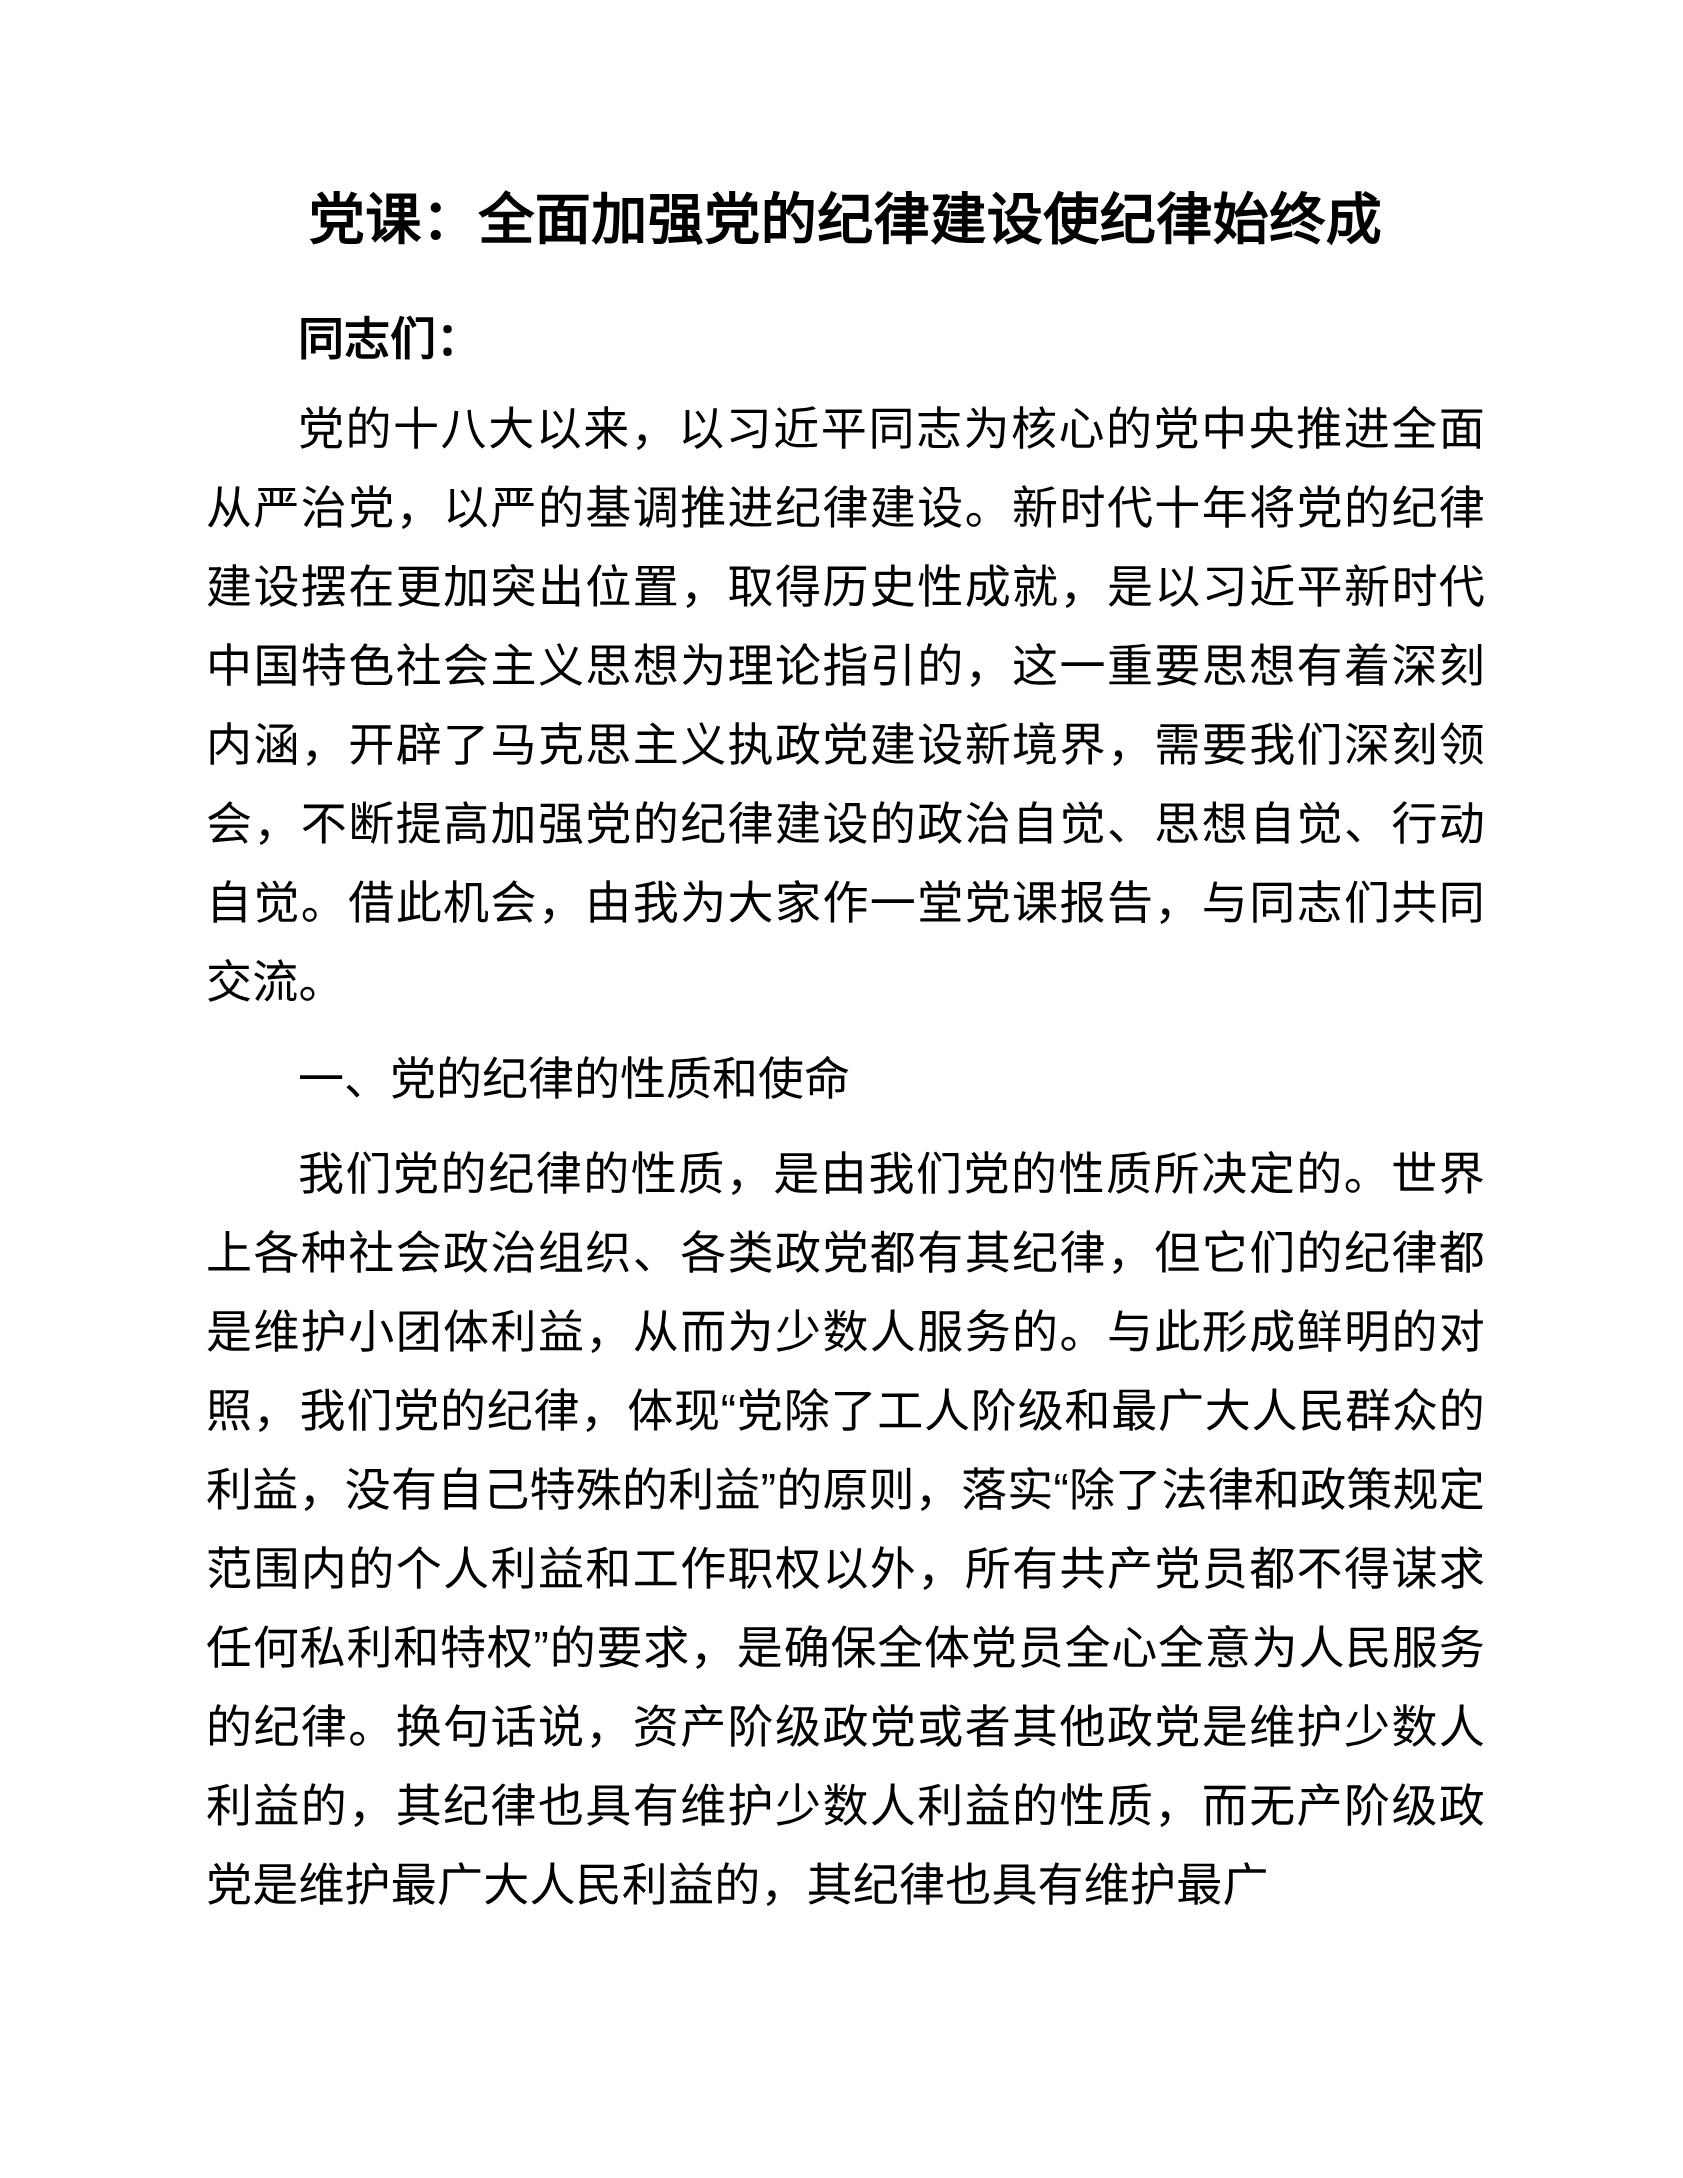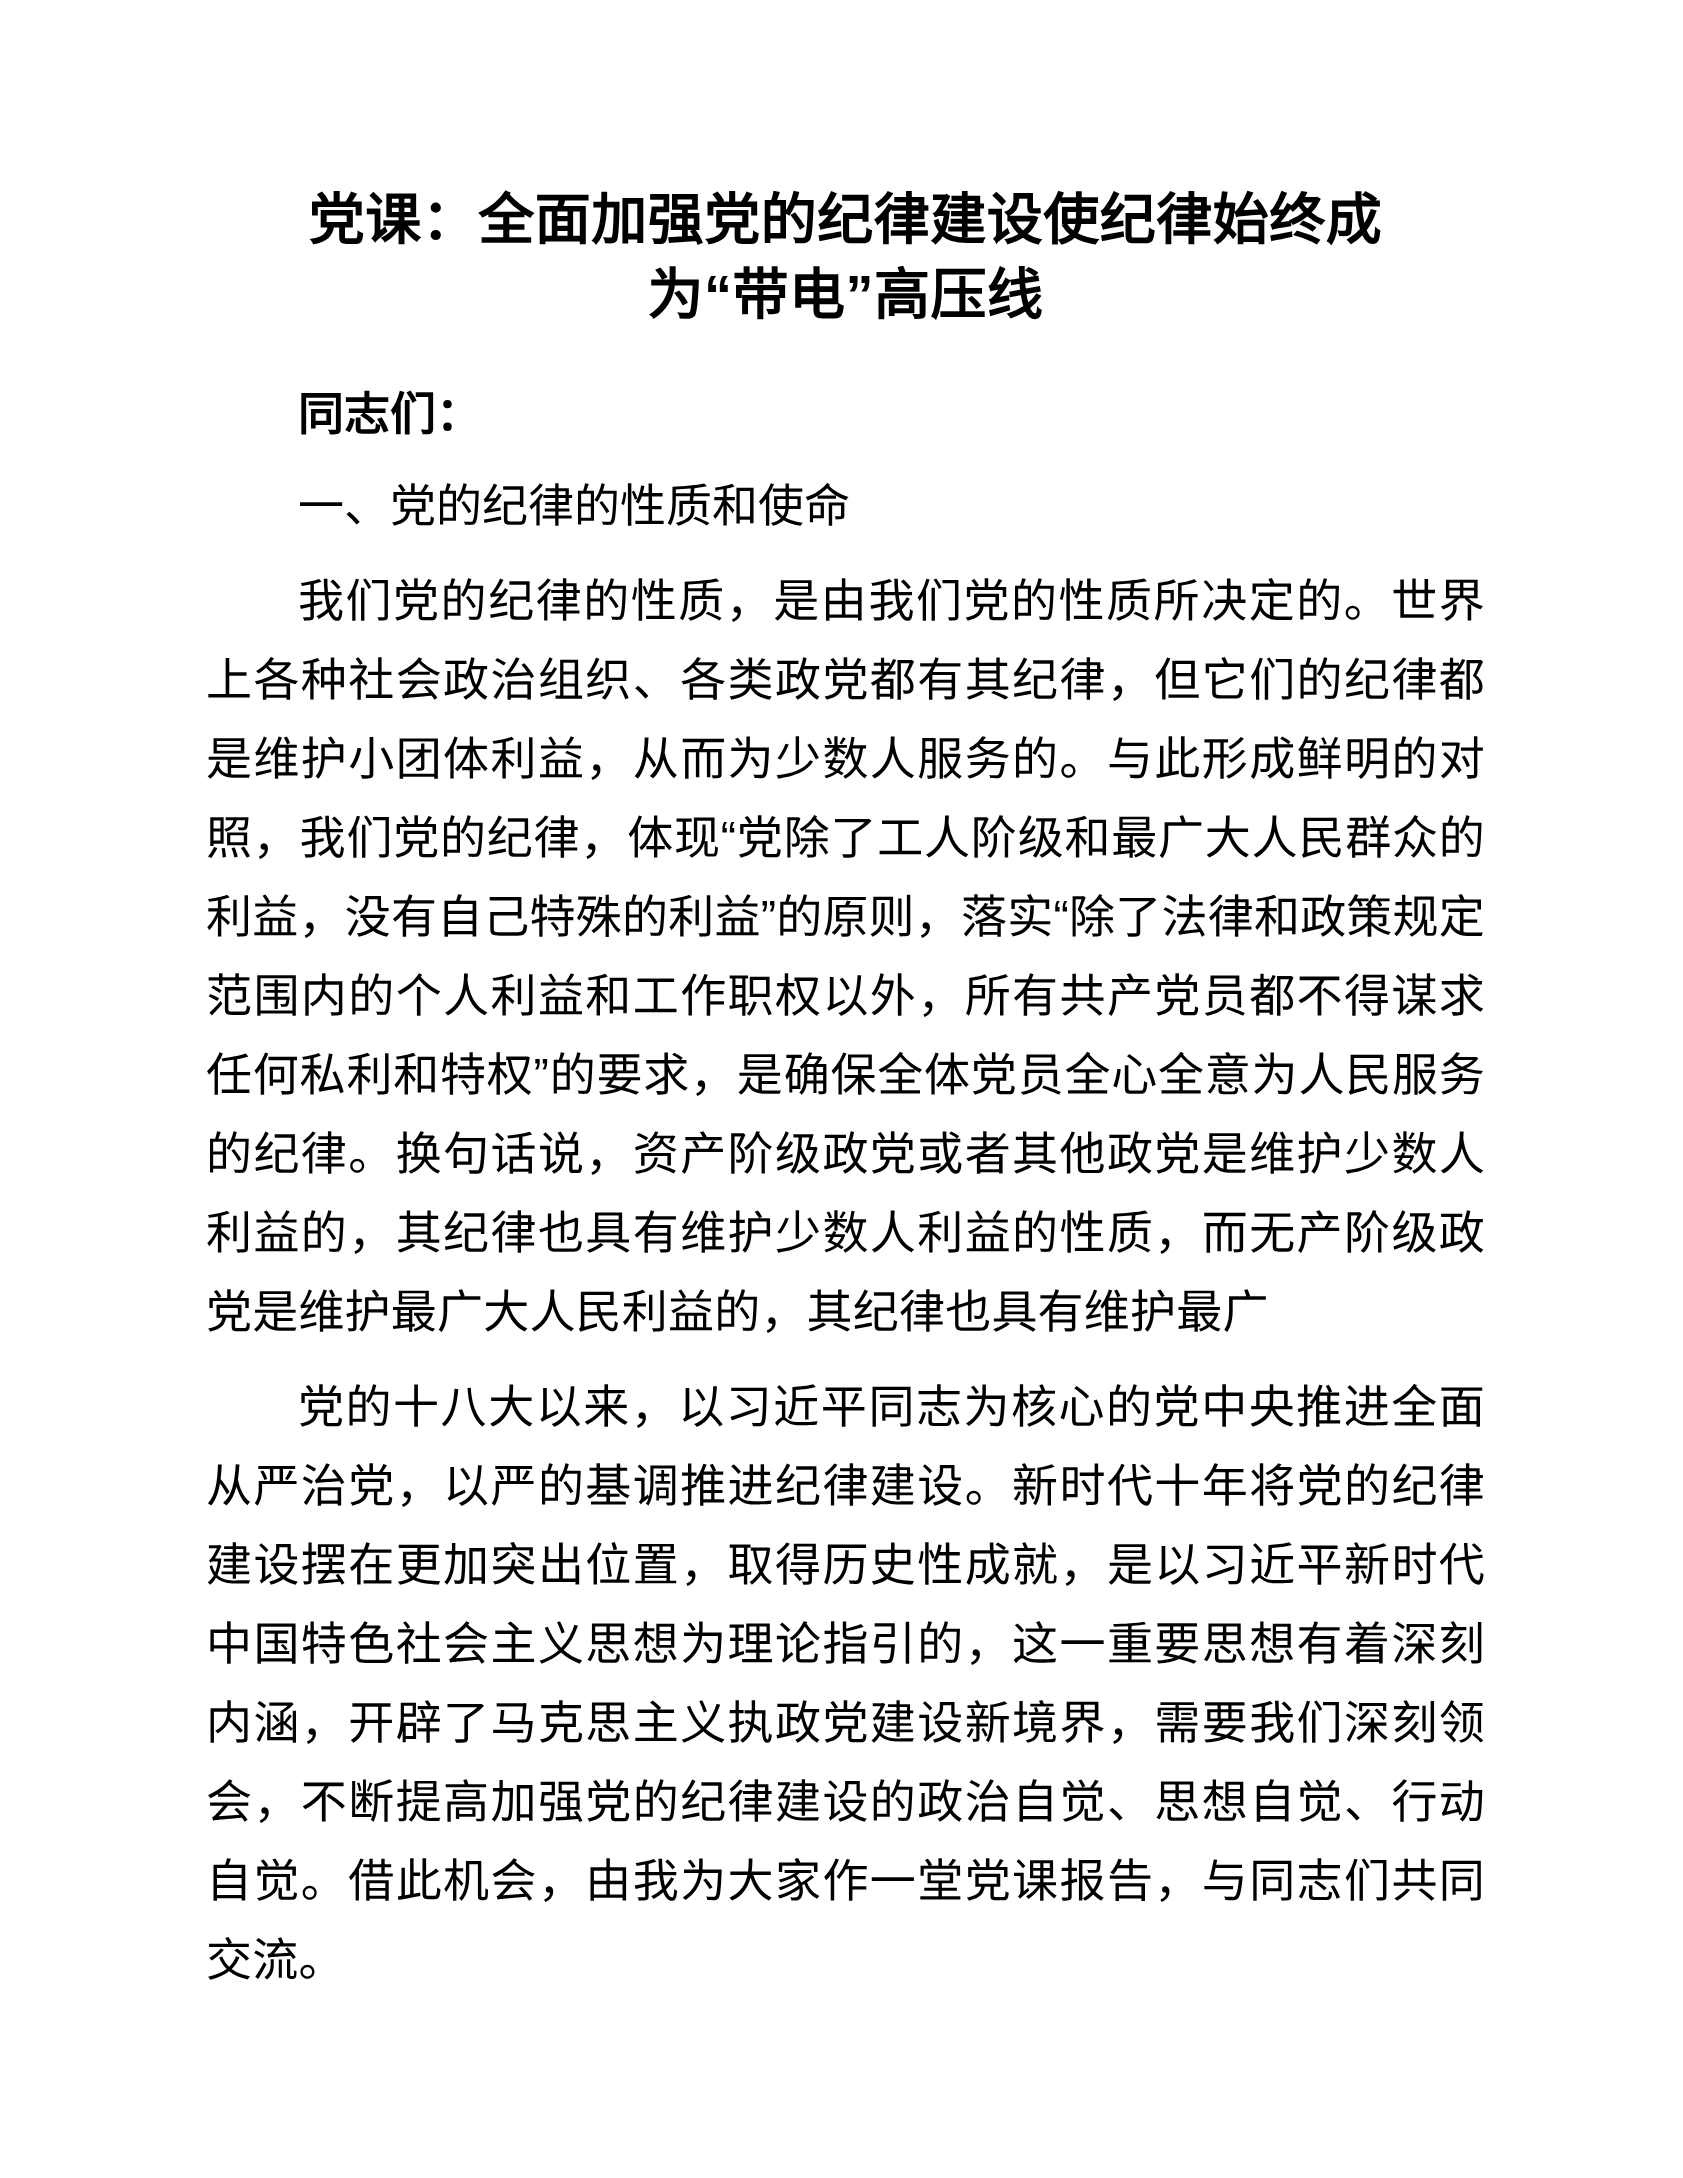--- a/index.html
+++ b/index.html
@@ -77,29 +77,28 @@
   }
 </style>
 </head>
 <body>
 
 <div class="page">
   <div class="page-inner">
 
     <h1 class="doc-title">
       <span class="title-line">党课：全面加强党的纪律建设使纪律始终成</span>
-      <span class="title-line">为“带电”高压线</span>
     </h1>
 
     <p class="salutation">同志们：</p>
 
     <div class="para-block">
-      <h2 class="section-heading">一、党的纪律的性质和使命</h2>
-      <p class="body-para">我们党的纪律的性质，是由我们党的性质所决定的。世界上各种社会政治组织、各类政党都有其纪律，但它们的纪律都是维护小团体利益，从而为少数人服务的。与此形成鲜明的对照，我们党的纪律，体现“党除了工人阶级和最广大人民群众的利益，没有自己特殊的利益”的原则，落实“除了法律和政策规定范围内的个人利益和工作职权以外，所有共产党员都不得谋求任何私利和特权”的要求，是确保全体党员全心全意为人民服务的纪律。换句话说，资产阶级政党或者其他政党是维护少数人利益的，其纪律也具有维护少数人利益的性质，而无产阶级政党是维护最广大人民利益的，其纪律也具有维护最广</p>
+      <p class="body-para">党的十八大以来，以习近平同志为核心的党中央推进全面从严治党，以严的基调推进纪律建设。新时代十年将党的纪律建设摆在更加突出位置，取得历史性成就，是以习近平新时代中国特色社会主义思想为理论指引的，这一重要思想有着深刻内涵，开辟了马克思主义执政党建设新境界，需要我们深刻领会，不断提高加强党的纪律建设的政治自觉、思想自觉、行动自觉。借此机会，由我为大家作一堂党课报告，与同志们共同交流。</p>
     </div>
 
     <div class="para-block">
-      <p class="body-para">党的十八大以来，以习近平同志为核心的党中央推进全面从严治党，以严的基调推进纪律建设。新时代十年将党的纪律建设摆在更加突出位置，取得历史性成就，是以习近平新时代中国特色社会主义思想为理论指引的，这一重要思想有着深刻内涵，开辟了马克思主义执政党建设新境界，需要我们深刻领会，不断提高加强党的纪律建设的政治自觉、思想自觉、行动自觉。借此机会，由我为大家作一堂党课报告，与同志们共同交流。</p>
+      <h2 class="section-heading">一、党的纪律的性质和使命</h2>
+      <p class="body-para">我们党的纪律的性质，是由我们党的性质所决定的。世界上各种社会政治组织、各类政党都有其纪律，但它们的纪律都是维护小团体利益，从而为少数人服务的。与此形成鲜明的对照，我们党的纪律，体现“党除了工人阶级和最广大人民群众的利益，没有自己特殊的利益”的原则，落实“除了法律和政策规定范围内的个人利益和工作职权以外，所有共产党员都不得谋求任何私利和特权”的要求，是确保全体党员全心全意为人民服务的纪律。换句话说，资产阶级政党或者其他政党是维护少数人利益的，其纪律也具有维护少数人利益的性质，而无产阶级政党是维护最广大人民利益的，其纪律也具有维护最广</p>
     </div>
 
   </div>
 </div>
 
 
 </body></html>

